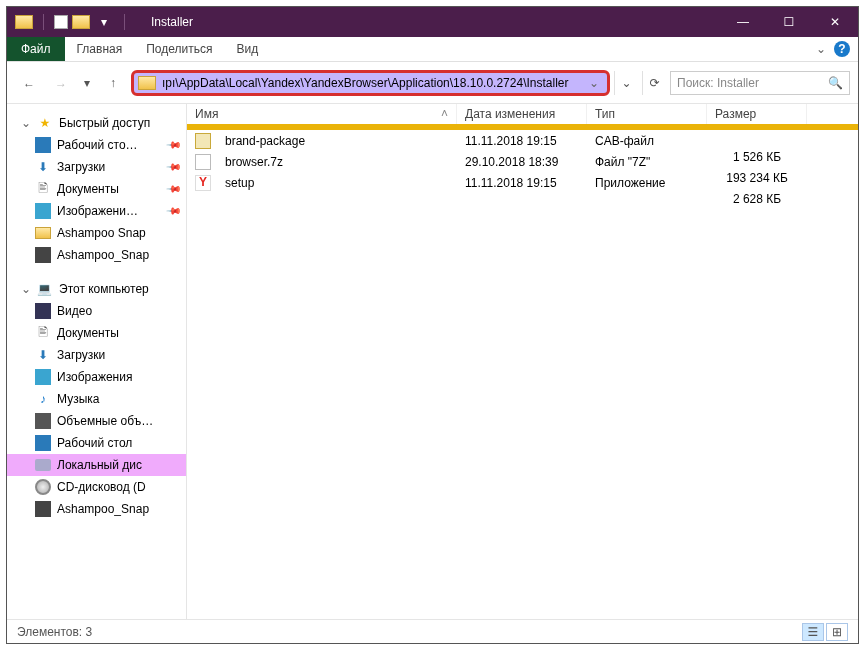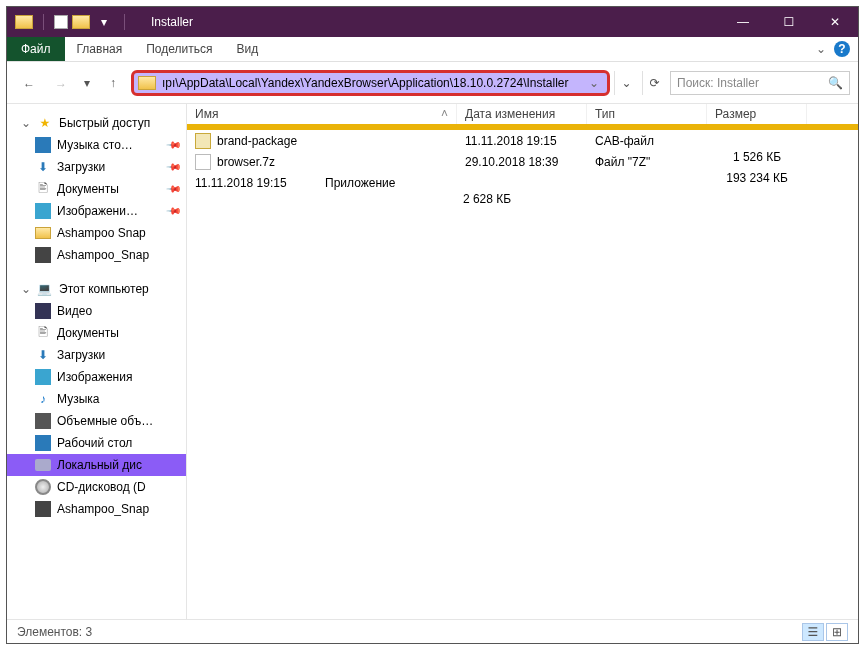--- a/index.html
+++ b/index.html
@@ -36,21 +36,21 @@
   .searchbox .si{color:#888;}
   
   .body{flex:1; display:flex; min-height:0;}
   .sidebar{width:180px; border-right:1px solid #e5e5e5; overflow-y:auto; position:relative;}
   .sidebar::-webkit-scrollbar{width:16px;}
   .sidebar::-webkit-scrollbar-track{background:#f0f0f0;}
   .sidebar::-webkit-scrollbar-thumb{background:#c0c0c0;border:3px solid #f0f0f0;}
   .tree{padding:8px 0;}
   .tree .item{display:flex;align-items:center;height:22px;padding-left:28px;gap:6px;white-space:nowrap;overflow:hidden;}
   .tree .item.top{padding-left:14px;font-weight:400;}
-  .tree .item.selected{background:#8b5cf6;}
+  .tree .item.selected{background:#f0abfc;}
   .tree .item .exp{width:10px;color:#666;text-align:center;}
   .tree .spacer{height:12px;}
   .ic{width:16px;height:16px;flex-shrink:0;display:flex;align-items:center;justify-content:center;}
   .ic-star{color:#f0b400;}
   .ic-desktop{background:#2a7ab9;}
   .ic-down{color:#2a7ab9;}
   .ic-doc{color:#555;}
   .ic-pic{background:#3aa5d0;}
   .ic-folder{background:linear-gradient(#ffe9a6,#f0c24b);border:1px solid #caa33a;height:12px;}
   .ic-app{background:#444;}
@@ -64,21 +64,21 @@
   
   .content{flex:1;display:flex;flex-direction:column;}
   .headers{height:26px;display:flex;align-items:center;border-bottom:6px solid #eab308;color:#444;text-align:center;}
   .headers .col{padding:0 8px;border-right:1px solid #f0f0f0;height:100%;display:flex;align-items:center;}
   .headers .sort{margin-left:auto;color:#888;}
   .c-name{flex:0 0 270px;} .c-date{flex:0 0 130px;} .c-type{flex:0 0 120px;} .c-size{flex:0 0 100px; justify-content:flex-end;}
   .c-size-h{flex:0 0 100px;}
   .rows{flex:1;overflow:auto;}
   .row{height:21px;display:flex;align-items:center;}
   .row .cell{padding:0 8px;}
-  .row .c-name{display:flex;align-items:center;gap:6px;}
+  .row .c-name{display:flex;align-items:center;gap:14px;}
   .row .c-size{text-align:center;margin-top:32px;}
   .fic{width:16px;height:16px;flex-shrink:0;}
   .fic-box{background:#f3e7b6;border:1px solid #c9a93a;}
   .fic-7z{background:#fff;border:1px solid #bbb;}
   .fic-y{background:#fff;border:1px solid #ddd;position:relative;}
   .fic-y::after{content:"Y";position:absolute;top:-1px;left:3px;color:#e52620;font-weight:bold;font-size:12px;}
   
   .status{height:24px;border-top:1px solid #e5e5e5;display:flex;align-items:center;padding:0 10px;color:#555;gap:44px;}
   .status .views{margin-left:auto;display:flex;gap:2px;}
   .status .vbtn{width:22px;height:18px;border:1px solid #aac6e8;display:flex;align-items:center;justify-content:center;}
@@ -141,21 +141,21 @@
   <div class="body">
     <div class="sidebar">
       <div class="tree" id="tree">
             <div class="item top">
               <span class="exp">⌄</span>
               <span class="ic ic-star">★</span>
               <span>Быстрый доступ</span>
             </div>
             <div class="item">
               <span class="ic ic-desktop"></span>
-              <span>Музыка сто…</span>
+              <span>Рабочий сто…</span>
               <span class="pin">📌</span>
             </div>
             <div class="item">
               <span class="ic ic-down">⬇</span>
               <span>Загрузки</span>
               <span class="pin">📌</span>
             </div>
             <div class="item">
               <span class="ic ic-doc">🖹</span>
               <span>Документы</span>
@@ -245,20 +245,24 @@
             <div class="row">
               <div class="cell c-name">
                 <span class="fic fic-7z"></span>
                 <span>browser.7z</span>
               </div>
               <div class="cell c-date">29.10.2018 18:39</div>
               <div class="cell c-type">Файл "7Z"</div>
               <div class="cell c-size">193 234 КБ</div>
             </div>
             <div class="row">
+              <div class="cell c-name">
+                <span class="fic fic-y"></span>
+                <span>setup</span>
+              </div>
               <div class="cell c-date">11.11.2018 19:15</div>
               <div class="cell c-type">Приложение</div>
               <div class="cell c-size">2 628 КБ</div>
             </div>
           </div>
     </div>
   </div>
 
   <div class="status">
     <span>Элементов: 3</span>

